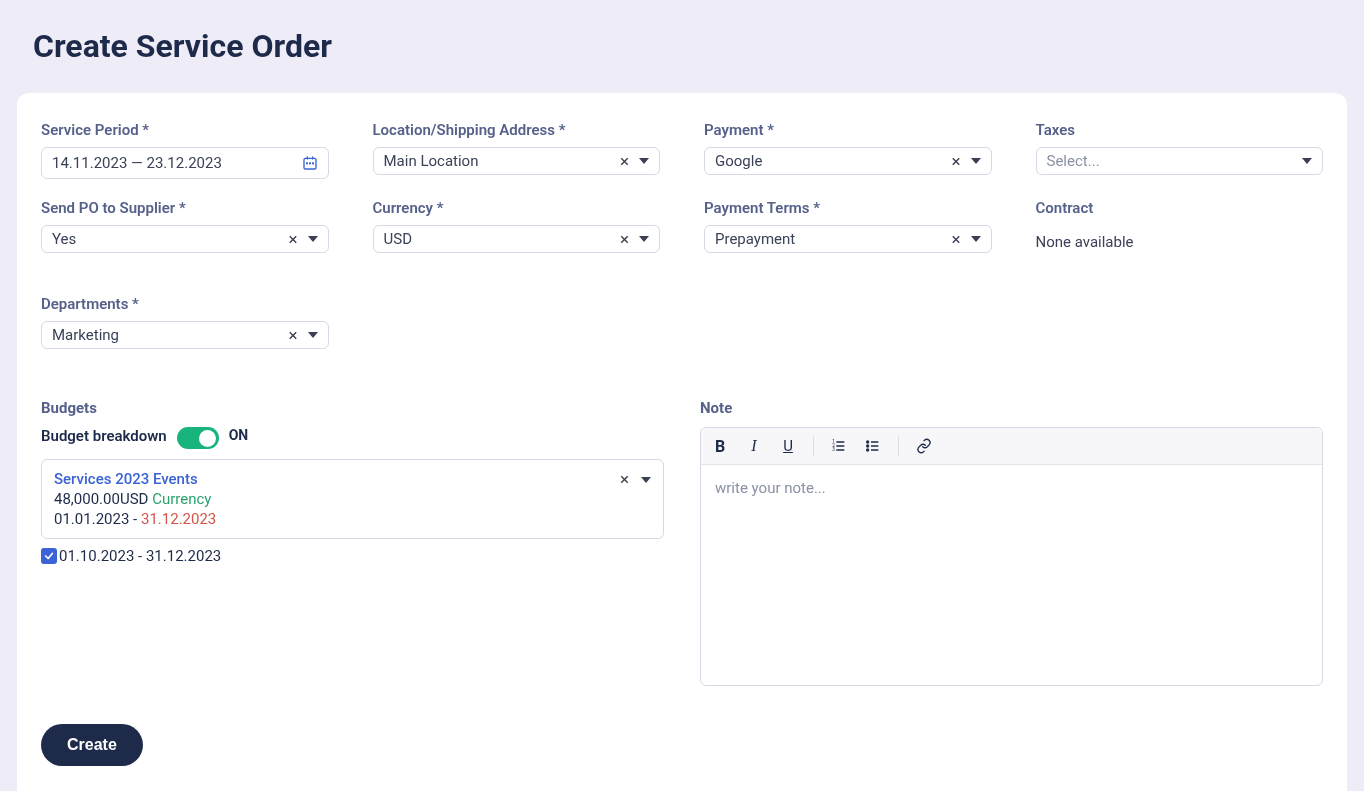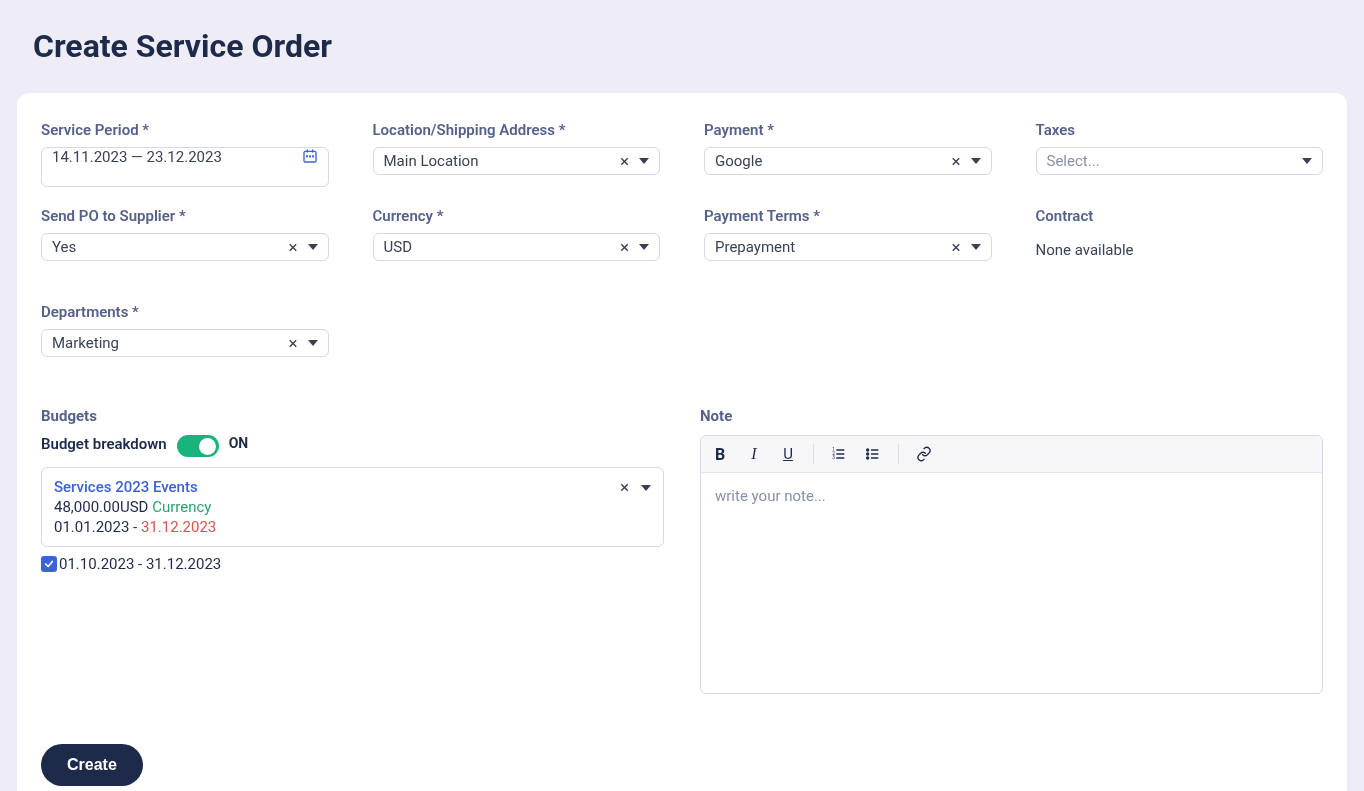--- a/index.html
+++ b/index.html
@@ -66,23 +66,23 @@
     .icon-caret {
       width: 0; height: 0;
       border-left: 5px solid transparent;
       border-right: 5px solid transparent;
       border-top: 6px solid #3a4052;
       display: inline-block;
     }
     .date-input {
       border: 1px solid #d6d8e5;
       border-radius: 6px;
-      height: 40px;
+      height: 32px;
       display: flex;
-      align-items: flex-start;
+      align-items: center;
       justify-content: space-between;
       padding: 0 10px;
       font-size: 15px;
       color: #3a4257;
     }
     .calendar-icon {
       width: 16px; height: 16px;
       display: inline-block;
     }
     .calendar-icon svg { display: block; }
@@ -178,21 +178,21 @@
       color:#1e2a4a;
     }
     .tb-sep { width:1px; height:20px; background:#dcdde7; }
     .note-area {
       min-height: 220px;
       padding: 14px;
       font-size: 15px;
       color: #8a91a6;
     }
     .create-btn {
-      margin-top: 50px;
+      margin-top: 38px;
       background: #1e2a4a;
       color: #fff;
       border: none;
       border-radius: 22px;
       padding: 12px 26px;
       font-size: 16px;
       font-weight: 600;
       cursor: pointer;
     }
   </style>

